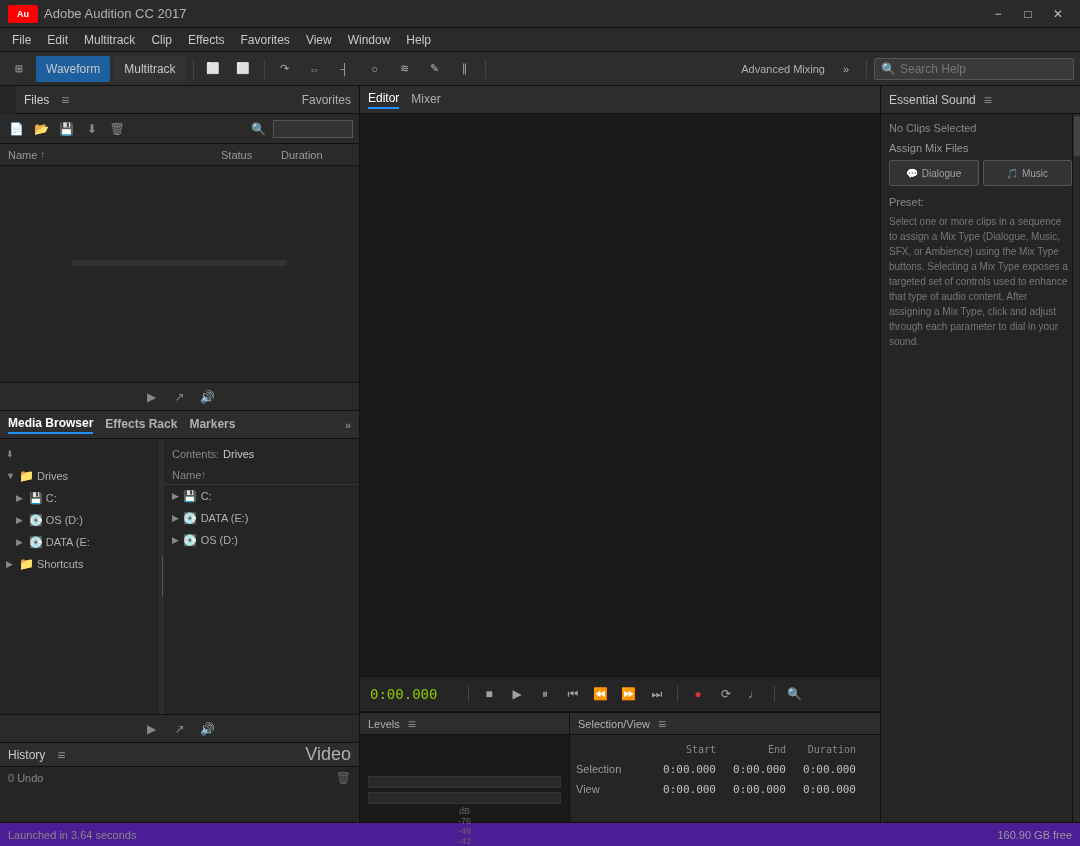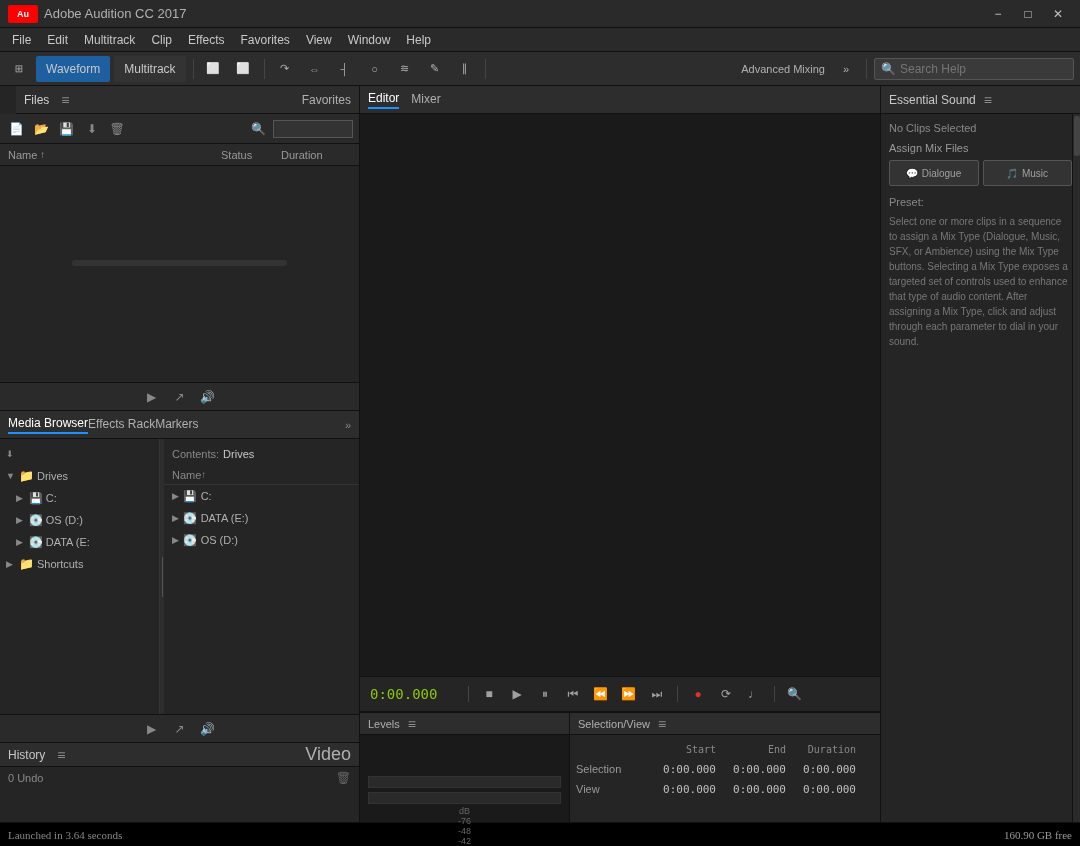--- a/index.html
+++ b/index.html
@@ -241,22 +241,24 @@
       flex: 1;
       display: flex;
       flex-direction: column;
     }
     .media-browser-tabs {
       height: 28px;
       background: #2d2d2d;
       display: flex;
       align-items: center;
       padding: 0 8px;
-      border-bottom: 1px solid #111;
-      flex-shrink: 0;
+      gap: 12px;
+      border-bottom: 1px solid #111;
+      flex-shrink: 0;
+      font-weight: bold;
     }
     .media-browser-tabs .tab {
       font-size: 12px;
       color: #b0b0b0;
       cursor: pointer;
       padding-bottom: 2px;
     }
     .media-browser-tabs .tab.active { color: #fff; border-bottom: 2px solid #1e90ff; }
     .media-browser-tabs .expand-btn {
       margin-left: auto;
@@ -587,29 +589,28 @@
     }
     .essential-desc {
       font-size: 10px;
       color: #777;
       line-height: 1.5;
     }
 
     
     #status-bar {
       height: 24px;
-      background: #000000;
+      background: #4c1d95;
       display: flex;
       align-items: center;
       padding: 0 8px;
       border-top: 1px solid #111;
       font-size: 11px;
       color: #888;
       flex-shrink: 0;
-      font-family: Liberation Serif, serif;
     }
     #status-bar .status-msg { flex: 1; }
     #status-bar .storage { margin-left: auto; color: #999; }
 
     
     .vertical-divider {
       width: 4px;
       background: #2d2d2d;
       cursor: col-resize;
       display: flex;

